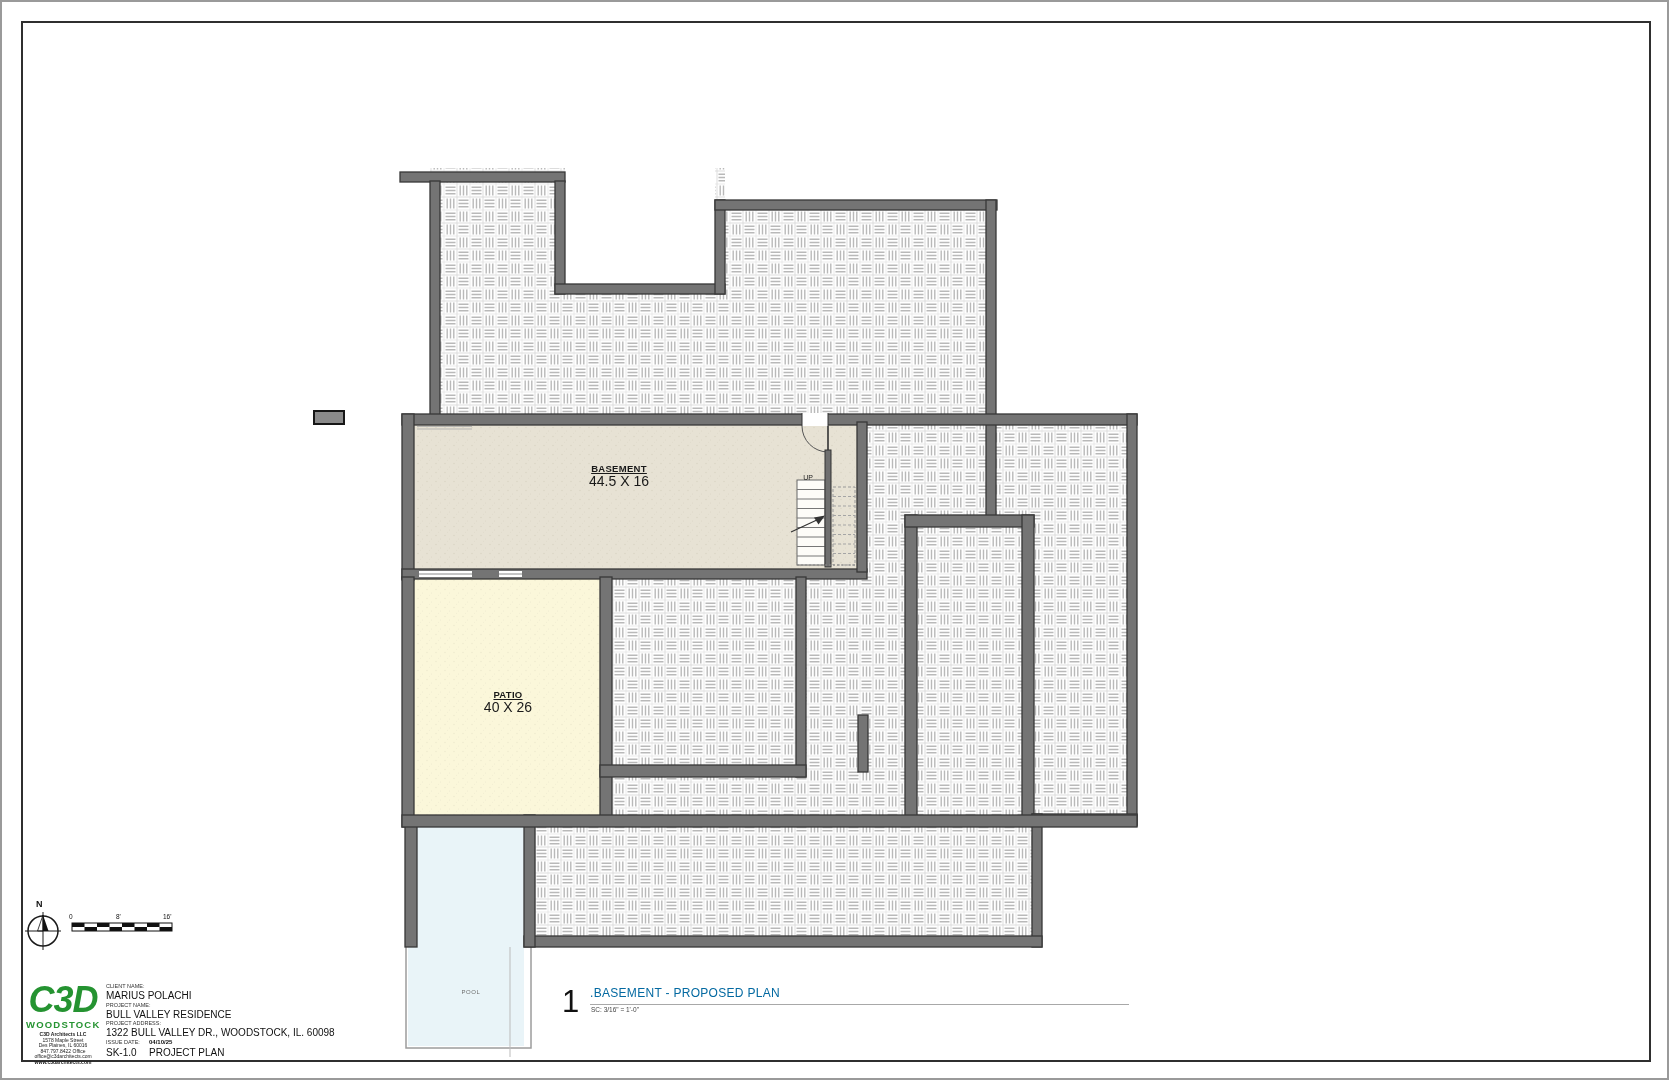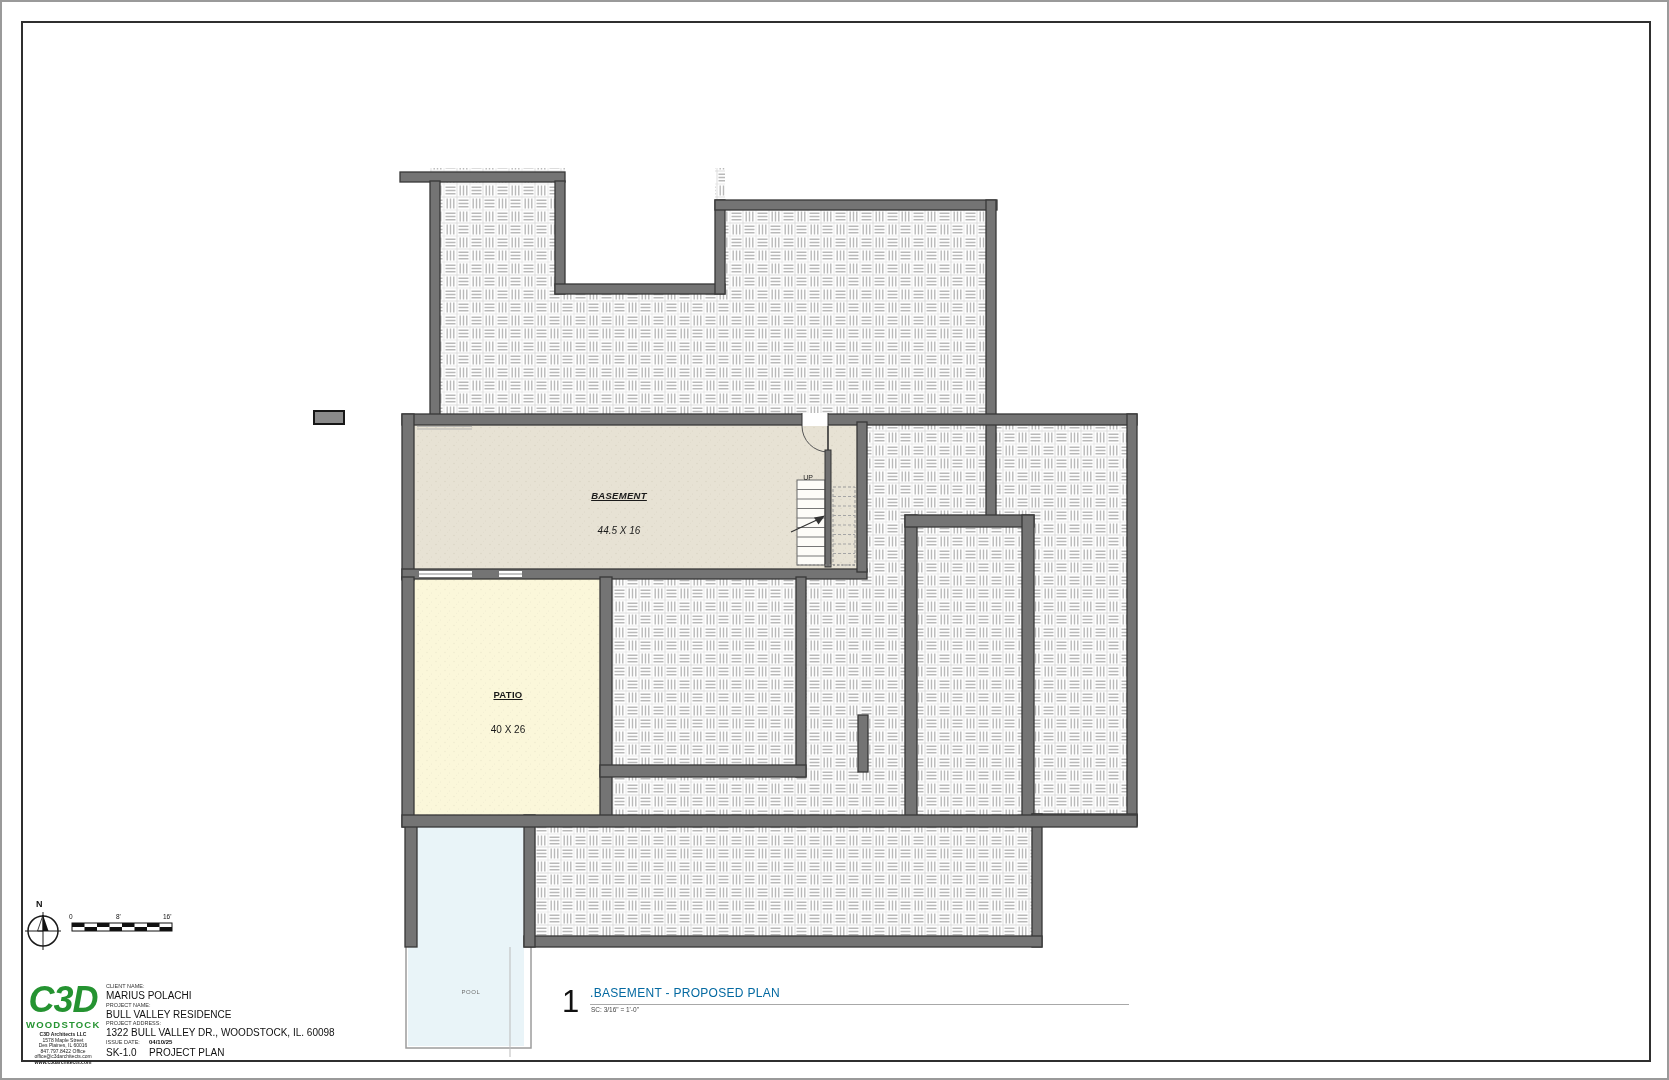--- a/index.html
+++ b/index.html
@@ -10,21 +10,21 @@
   }
   .abs{position:absolute;}
   .sheet-border{
     position:absolute;left:19px;top:19px;width:1630px;height:1041px;
     border:2px solid #2f2f2f;box-sizing:border-box;pointer-events:none;
   }
   svg.plan{position:absolute;left:0;top:0;}
   .lbl{position:absolute;color:#1a1a1a;line-height:1.1;white-space:nowrap;}
   .ctr{text-align:center;}
   .room-name{font-weight:bold;text-decoration:underline;font-size:9.5px;letter-spacing:.3px;}
-  .room-dims{font-size:10px;margin-top:24px;}
+  .room-dims{font-size:14px;}
   .pool-name{font-size:6px;color:#6e6e6e;letter-spacing:.6px;}
   .up-lbl{font-size:7px;color:#222;}
   .big-num{font-size:31px;color:#111;font-weight:400;}
   .dwg-title{font-size:12px;color:#0369a1;letter-spacing:.3px;}
   .dwg-scale{font-size:6.5px;color:#444;}
   .title-rule{position:absolute;background:#a8a8a8;height:1px;}
   .tb-label{font-size:5.5px;color:#333;}
   .tb-value{font-size:10px;color:#111;}
   .tb-small-bold{font-size:6px;font-weight:bold;color:#111;}
   .logo-brand{font-size:36px;font-weight:800;color:#259331;letter-spacing:-1px;font-style:italic;}
@@ -164,21 +164,21 @@
       <rect x="120" y="921" width="12.5" height="4"></rect>
       <rect x="145" y="921" width="12.5" height="4"></rect>
       <rect x="82.5" y="925" width="12.5" height="4"></rect>
       <rect x="107.5" y="925" width="12.5" height="4"></rect>
       <rect x="132.5" y="925" width="12.5" height="4"></rect>
       <rect x="157.5" y="925" width="12.5" height="4"></rect>
     </g>
   </g>
 </svg>
 
-<div class="lbl ctr abs" style="left:567px;top:489px;width:100px;font-style:italic;">
+<div class="lbl ctr abs" style="left:567px;top:462px;width:100px;">
   <div class="room-name">BASEMENT</div>
   <div class="room-dims">44.5 X 16</div>
 </div>
 
 <div class="lbl ctr abs" style="left:456px;top:688px;width:100px;">
   <div class="room-name">PATIO</div>
   <div class="room-dims">40 X 26</div>
 </div>
 
 <div class="lbl ctr pool-name abs" style="left:434px;top:987px;width:70px;">POOL</div>

